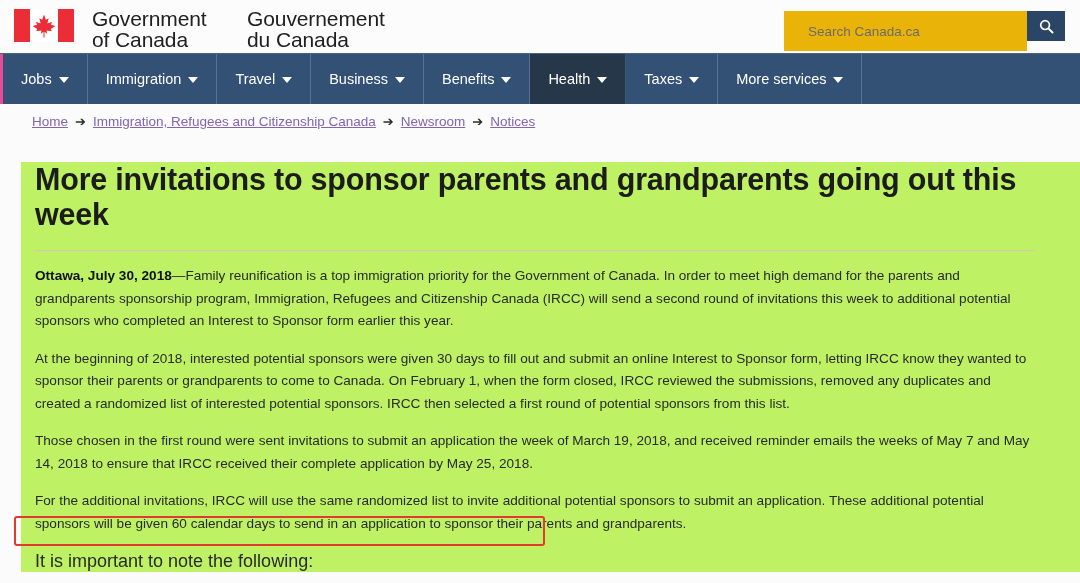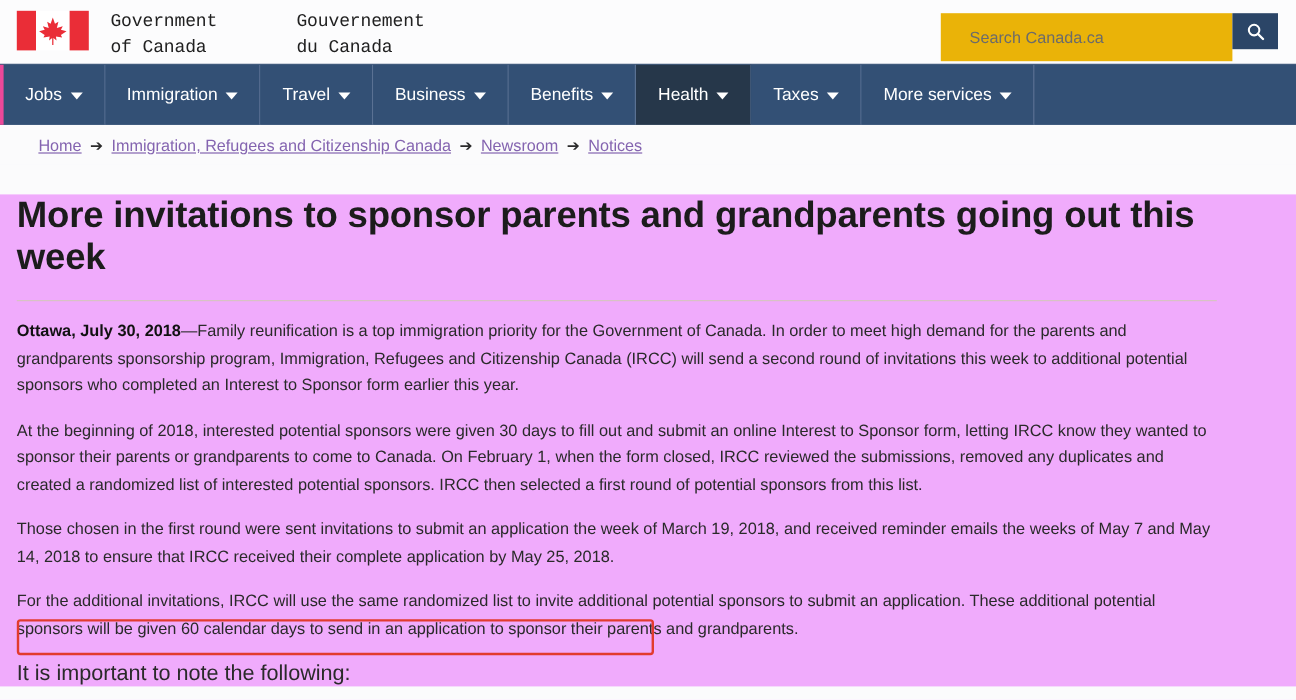--- a/index.html
+++ b/index.html
@@ -64,27 +64,26 @@
     width: 26px;
     height: 26px;
   }
 
   .wordmarks {
     display: flex;
     margin-left: 18px;
     padding-top: 1px;
   }
   .wordmark {
-    font-size: 15px;
+    font-size: 21px;
     line-height: 21px;
     color: #212121;
     font-weight: 400;
     white-space: pre-line;
     letter-spacing: -0.1px;
-    font-family: Liberation Mono, monospace;
   }
   .wordmark.en { width: 155px; }
   .wordmark.fr { width: 160px; }
 
   .search-wrap {
     position: absolute;
     right: 15px;
     top: 11px;
     display: flex;
     align-items: stretch;
@@ -168,21 +167,22 @@
   }
   .crumb-sep {
     margin: 0 7px;
     color: #2b2b2b;
     font-size: 13px;
   }
 
   
   .content {
     padding: 0 14px 0 14px;
-    background: #f0abfc;
+    background: #bef264;
+    margin-left: 21px;
   }
 
   h1.page-title {
     font-size: 30.5px;
     line-height: 35px;
     font-weight: bold;
     color: #1c1c1c;
     margin: 25px 0 0 0;
     letter-spacing: -0.2px;
     max-width: 1000px;

